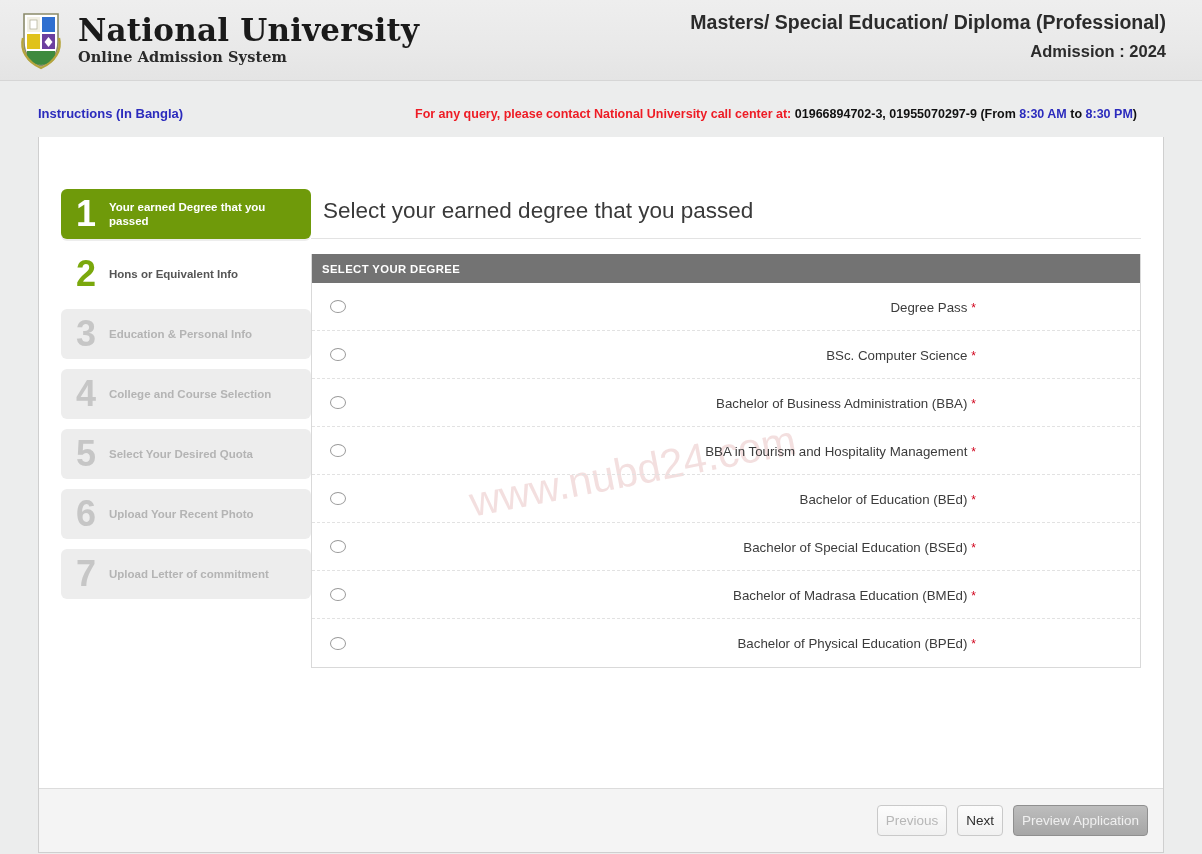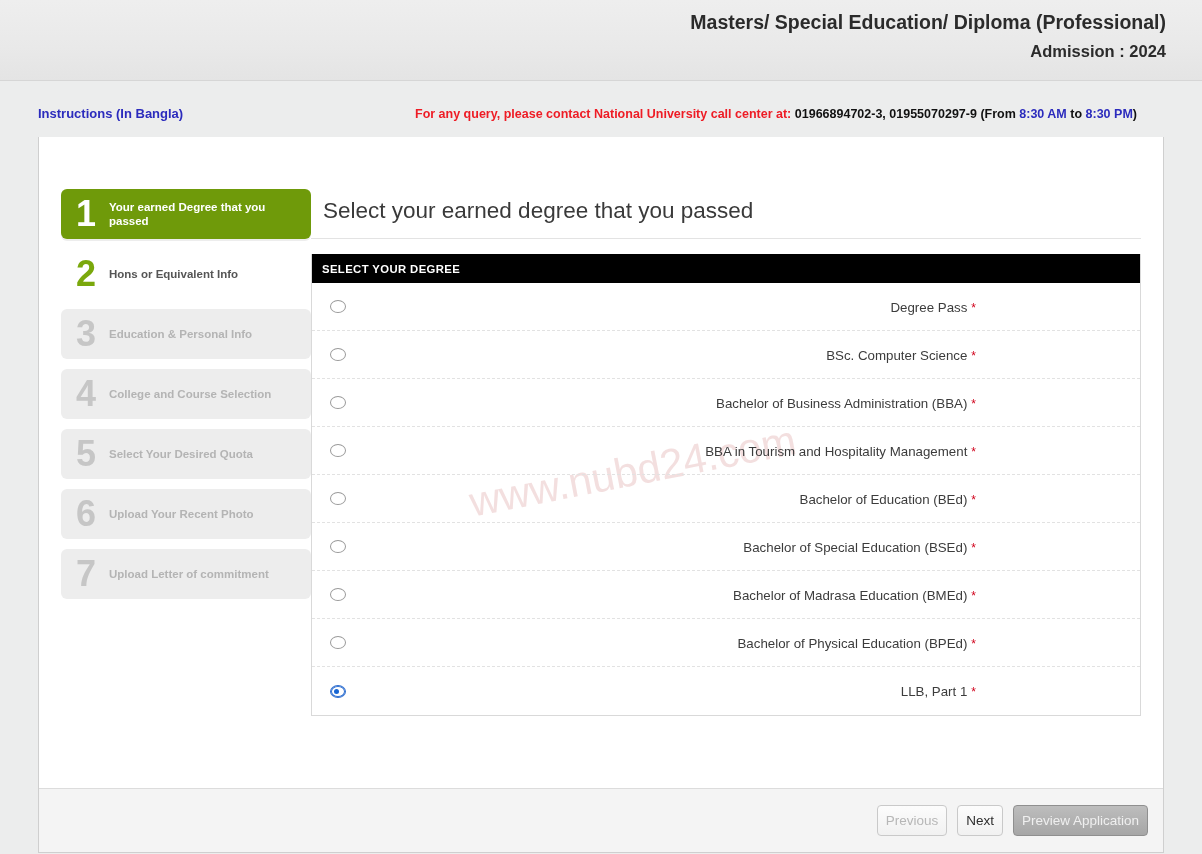--- a/index.html
+++ b/index.html
@@ -110,21 +110,21 @@
     border-bottom: 1px solid #e3e3e3;
     line-height: 26px;
   }
   .degree-box {
     margin-top: 15px;
     border: 1px solid #d9d9d9;
     border-top: none;
     background: #fff;
   }
   .degree-box-head {
-    background: #000000; height: 29px;
+    background: #737373; height: 29px;
     display: flex; align-items: center;
   }
   .degree-box-head span {
     color: #fff; font-size: 11.3px; font-weight: bold; letter-spacing: .4px;
     padding-left: 10px;
   }
   .degree-list { position: relative; padding: 0; }
   .degree-row {
     position: relative;
     display: flex; align-items: center;
@@ -185,20 +185,39 @@
     background: linear-gradient(to bottom,#bdbdbd,#a6a6a6);
     font-weight: normal;
   }
 </style>
 </head>
 <body>
 
 <div id="root">
 
   <div class="site-header">
+    <div class="brand">
+      <span class="crest">
+        <svg width="46" height="62" viewBox="0 0 46 62">
+          <path d="M6 6 L40 6 L40 34 C40 46 33 54 23 58 C13 54 6 46 6 34 Z" fill="#ffffff" stroke="#8a8a6a" stroke-width="1.6"></path>
+          <path d="M9 9 L22 9 L22 24 L9 24 Z" fill="#f2f0e4"></path>
+          <path d="M24 9 L37 9 L37 24 L24 24 Z" fill="#2f6fd0"></path>
+          <path d="M9 26 L22 26 L22 41 L9 41 Z" fill="#e0c21a"></path>
+          <path d="M24 26 L37 26 L37 41 L24 41 Z" fill="#6b3fa0"></path>
+          <path d="M9 43 L37 43 L37 49 C37 53 31 56 23 57 C15 56 9 53 9 49 Z" fill="#3e8a3e"></path>
+          <rect x="12" y="12" width="7" height="9" fill="#ffffff" stroke="#b0ad96" stroke-width=".7"></rect>
+          <path d="M30.5 29 l4 5 -4 5 -4 -5 z" fill="#ffffff"></path>
+          <path d="M5 30 C2 42 9 54 23 60 C37 54 44 42 41 30" fill="none" stroke="#b5a43c" stroke-width="2.4"></path>
+        </svg>
+      </span>
+      <span class="brand-text">
+        <span class="brand-title">National University</span>
+        <span class="brand-sub">Online Admission System</span>
+      </span>
+    </div>
     <div class="header-right">
       <div class="hr-line1">Masters/ Special Education/ Diploma (Professional)</div>
       <div class="hr-line2">Admission : 2024</div>
     </div>
   </div>
 
   <div class="notice-row">
     <a class="instructions-link">Instructions (In Bangla)</a>
     <div class="contact-line">
       <span class="red">For any query, please contact National University call center at:</span>
@@ -282,24 +301,20 @@
                 <span class="label-wrap"><span class="label">Bachelor of Special Education (BSEd)</span><span class="star">*</span></span>
               </div>
               <div class="degree-row">
                 <span class="radio"></span>
                 <span class="label-wrap"><span class="label">Bachelor of Madrasa Education (BMEd)</span><span class="star">*</span></span>
               </div>
               <div class="degree-row">
                 <span class="radio"></span>
                 <span class="label-wrap"><span class="label">Bachelor of Physical Education (BPEd)</span><span class="star">*</span></span>
               </div>
-              <div class="degree-row">
-                <span class="radio checked"></span>
-                <span class="label-wrap"><span class="label">LLB, Part 1</span><span class="star">*</span></span>
-              </div>
             </div>
         </div>
       </div>
     </div>
 
     <div class="card-footer">
       <button class="btn prev">Previous</button>
       <button class="btn next">Next</button>
       <button class="btn preview">Preview Application</button>
     </div>

